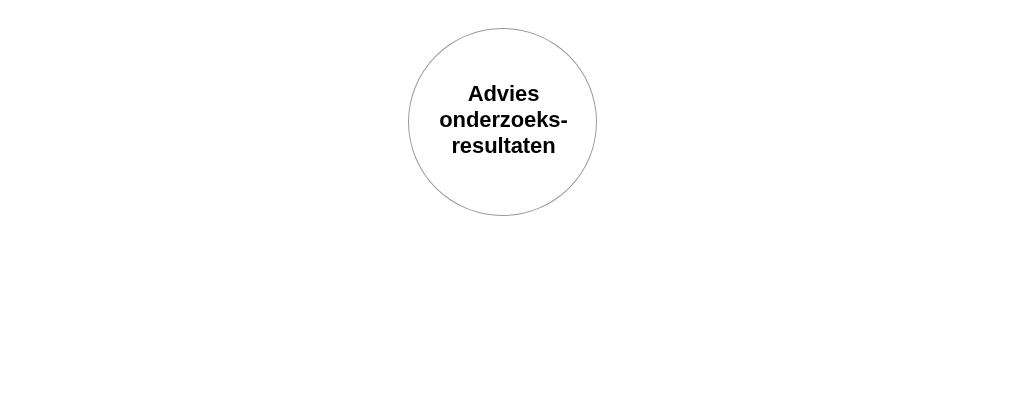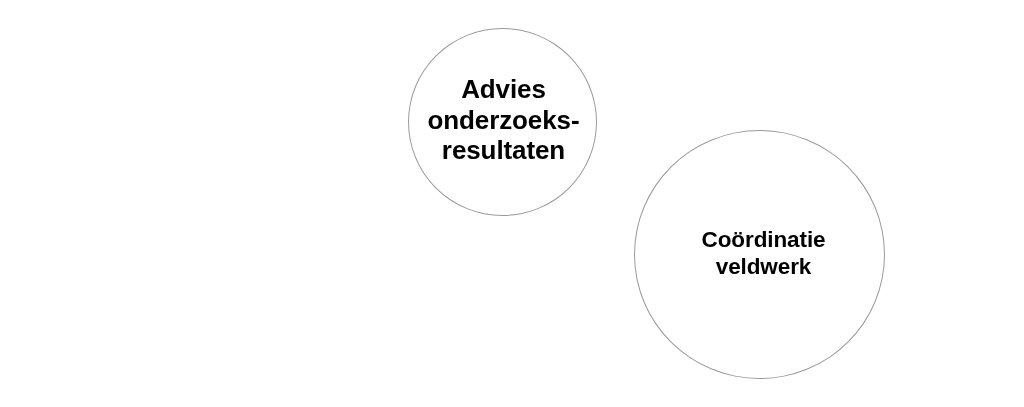--- a/index.html
+++ b/index.html
@@ -53,21 +53,21 @@
   }
 
   
   #node-advies-onderzoeksresultaten {
     left: 408px;
     top: 28px;
     width: 189px;
     height: 188px;
   }
   #node-advies-onderzoeksresultaten .node-label {
-    font-size: 26px;
+    font-size: 22px;
     transform: translate(1px, -2px);
   }
 
   
   #node-coordinatie-veldwerk {
     left: 634px;
     top: 130px;
     width: 251px;
     height: 249px;
   }
@@ -81,18 +81,14 @@
 
 <div id="diagram-canvas">
 
 
   <div class="node" id="node-advies-onderzoeksresultaten">
     <span class="node-label">Advies
 onderzoeks-
 resultaten</span>
   </div>
 
-  <div class="node" id="node-coordinatie-veldwerk">
-    <span class="node-label">Coördinatie
-veldwerk</span>
-  </div>
 
 </div>
 
 </body></html>

